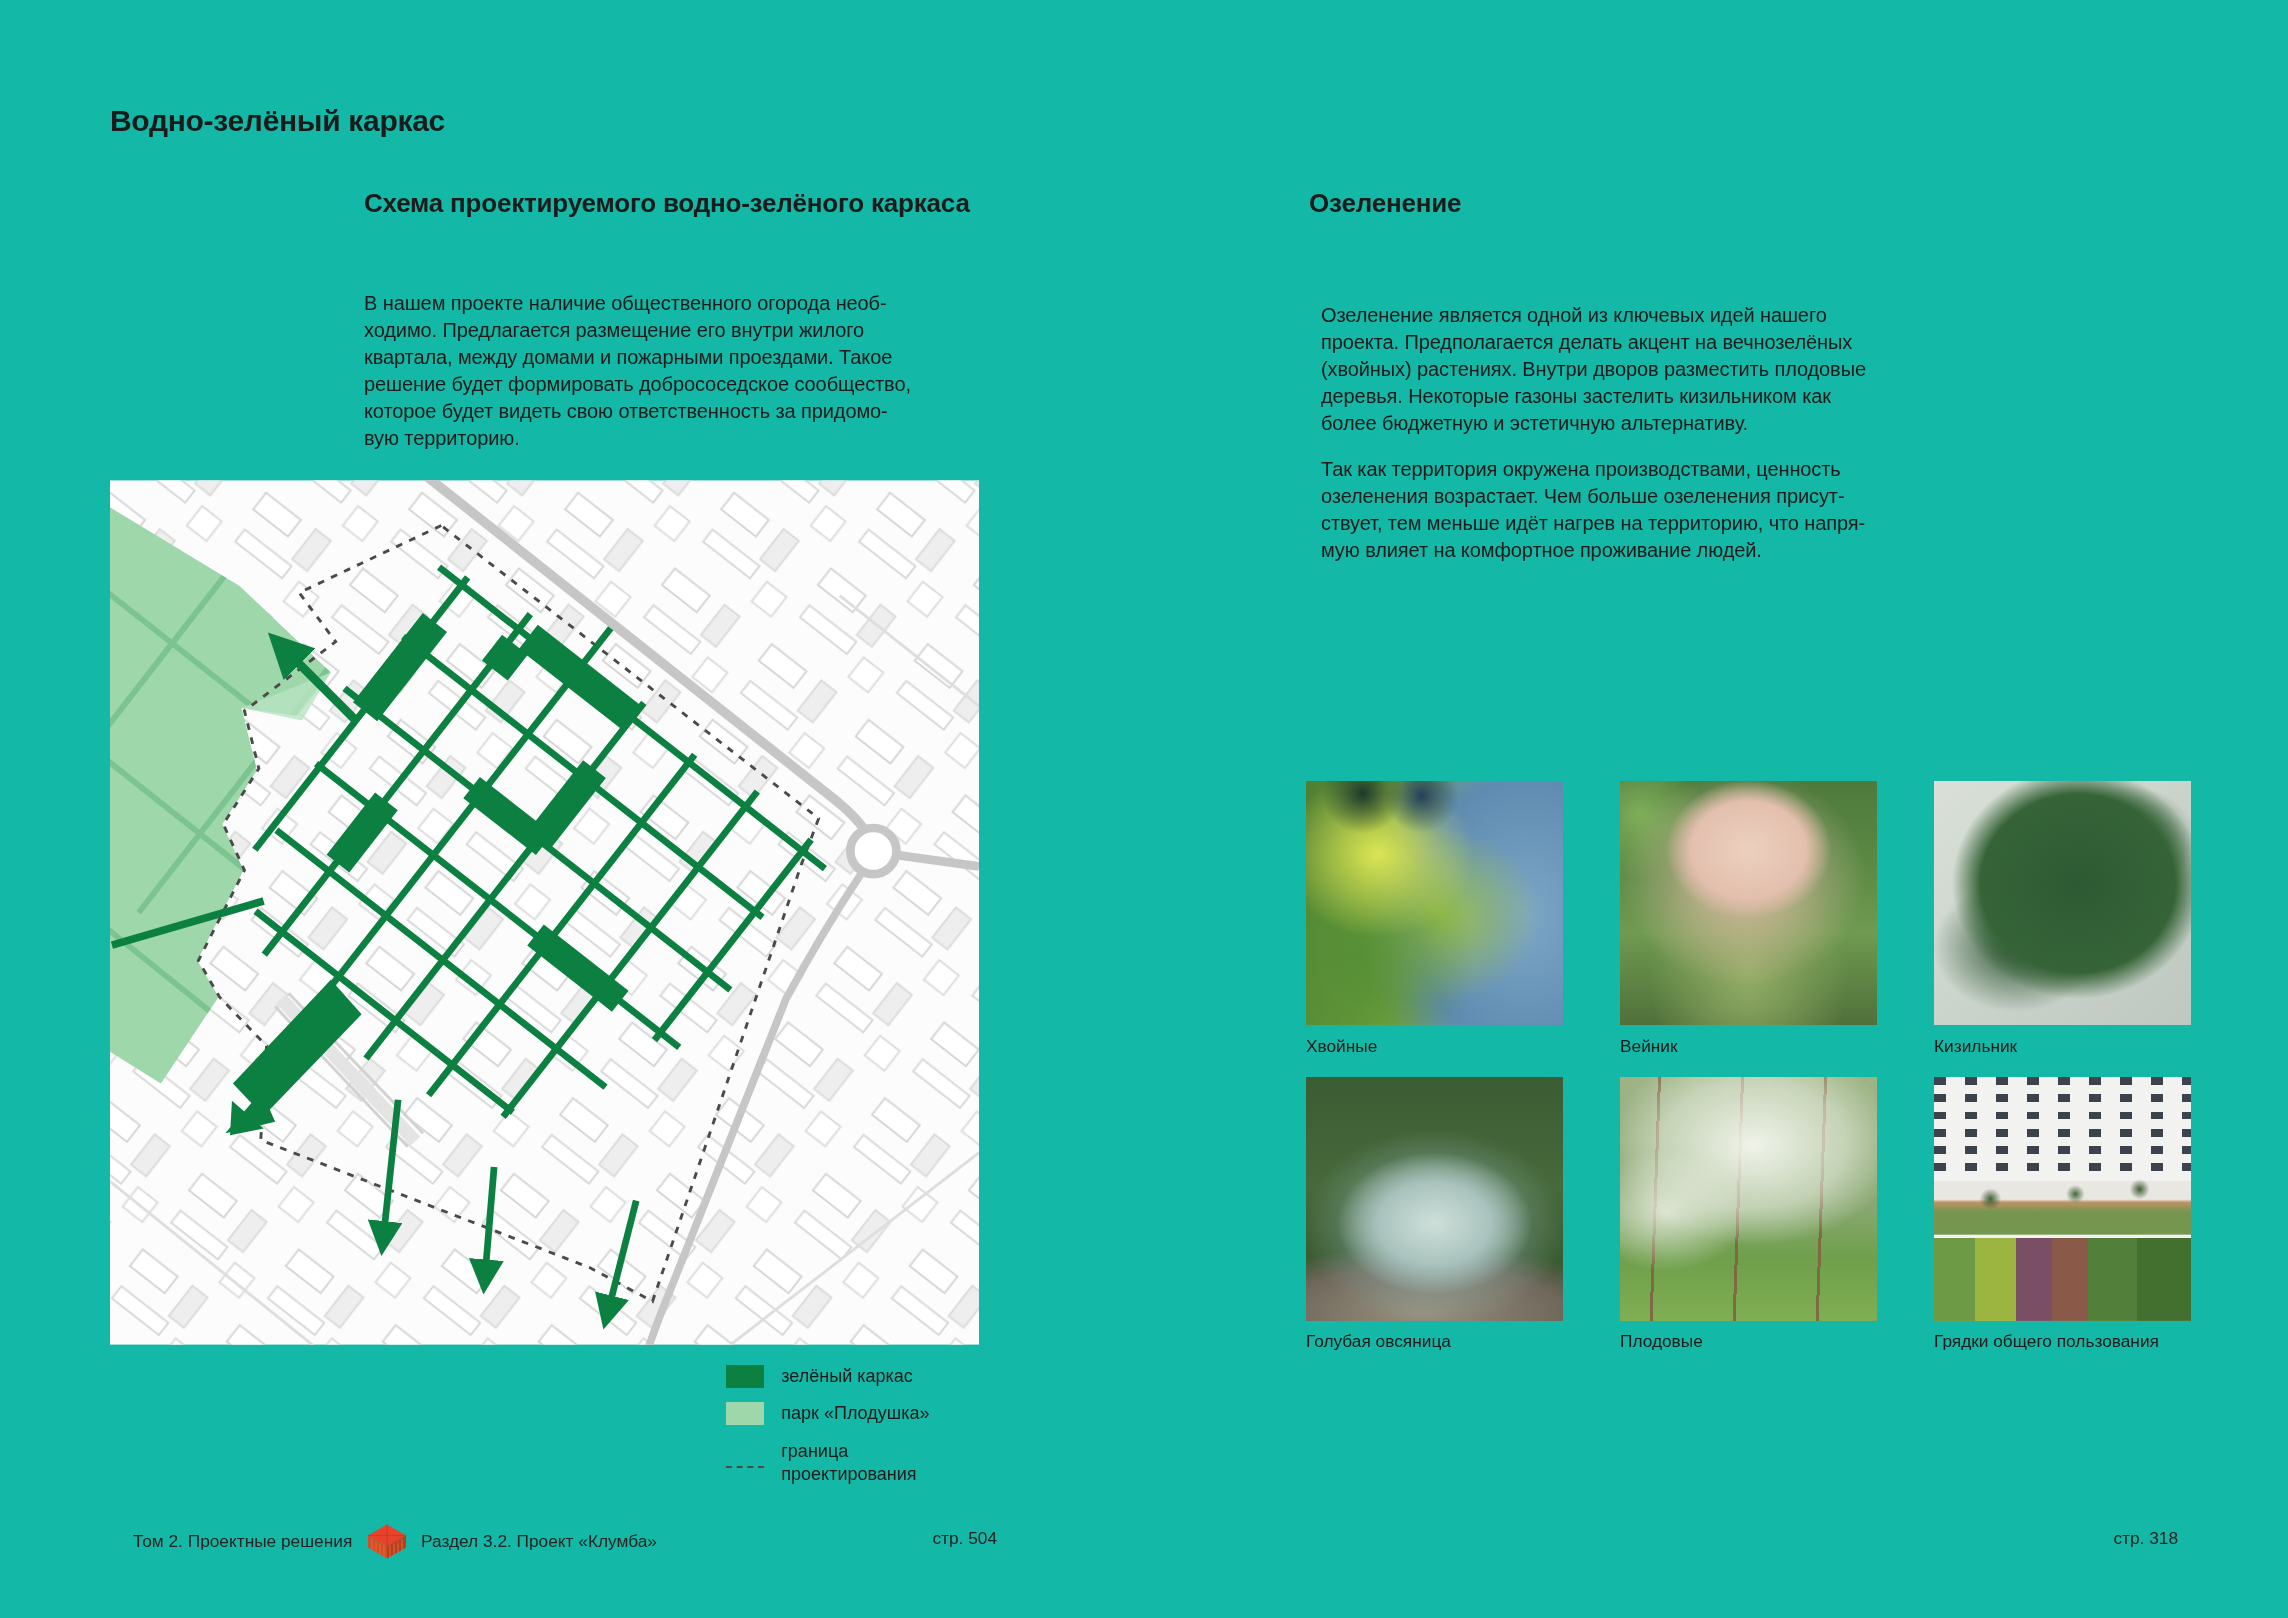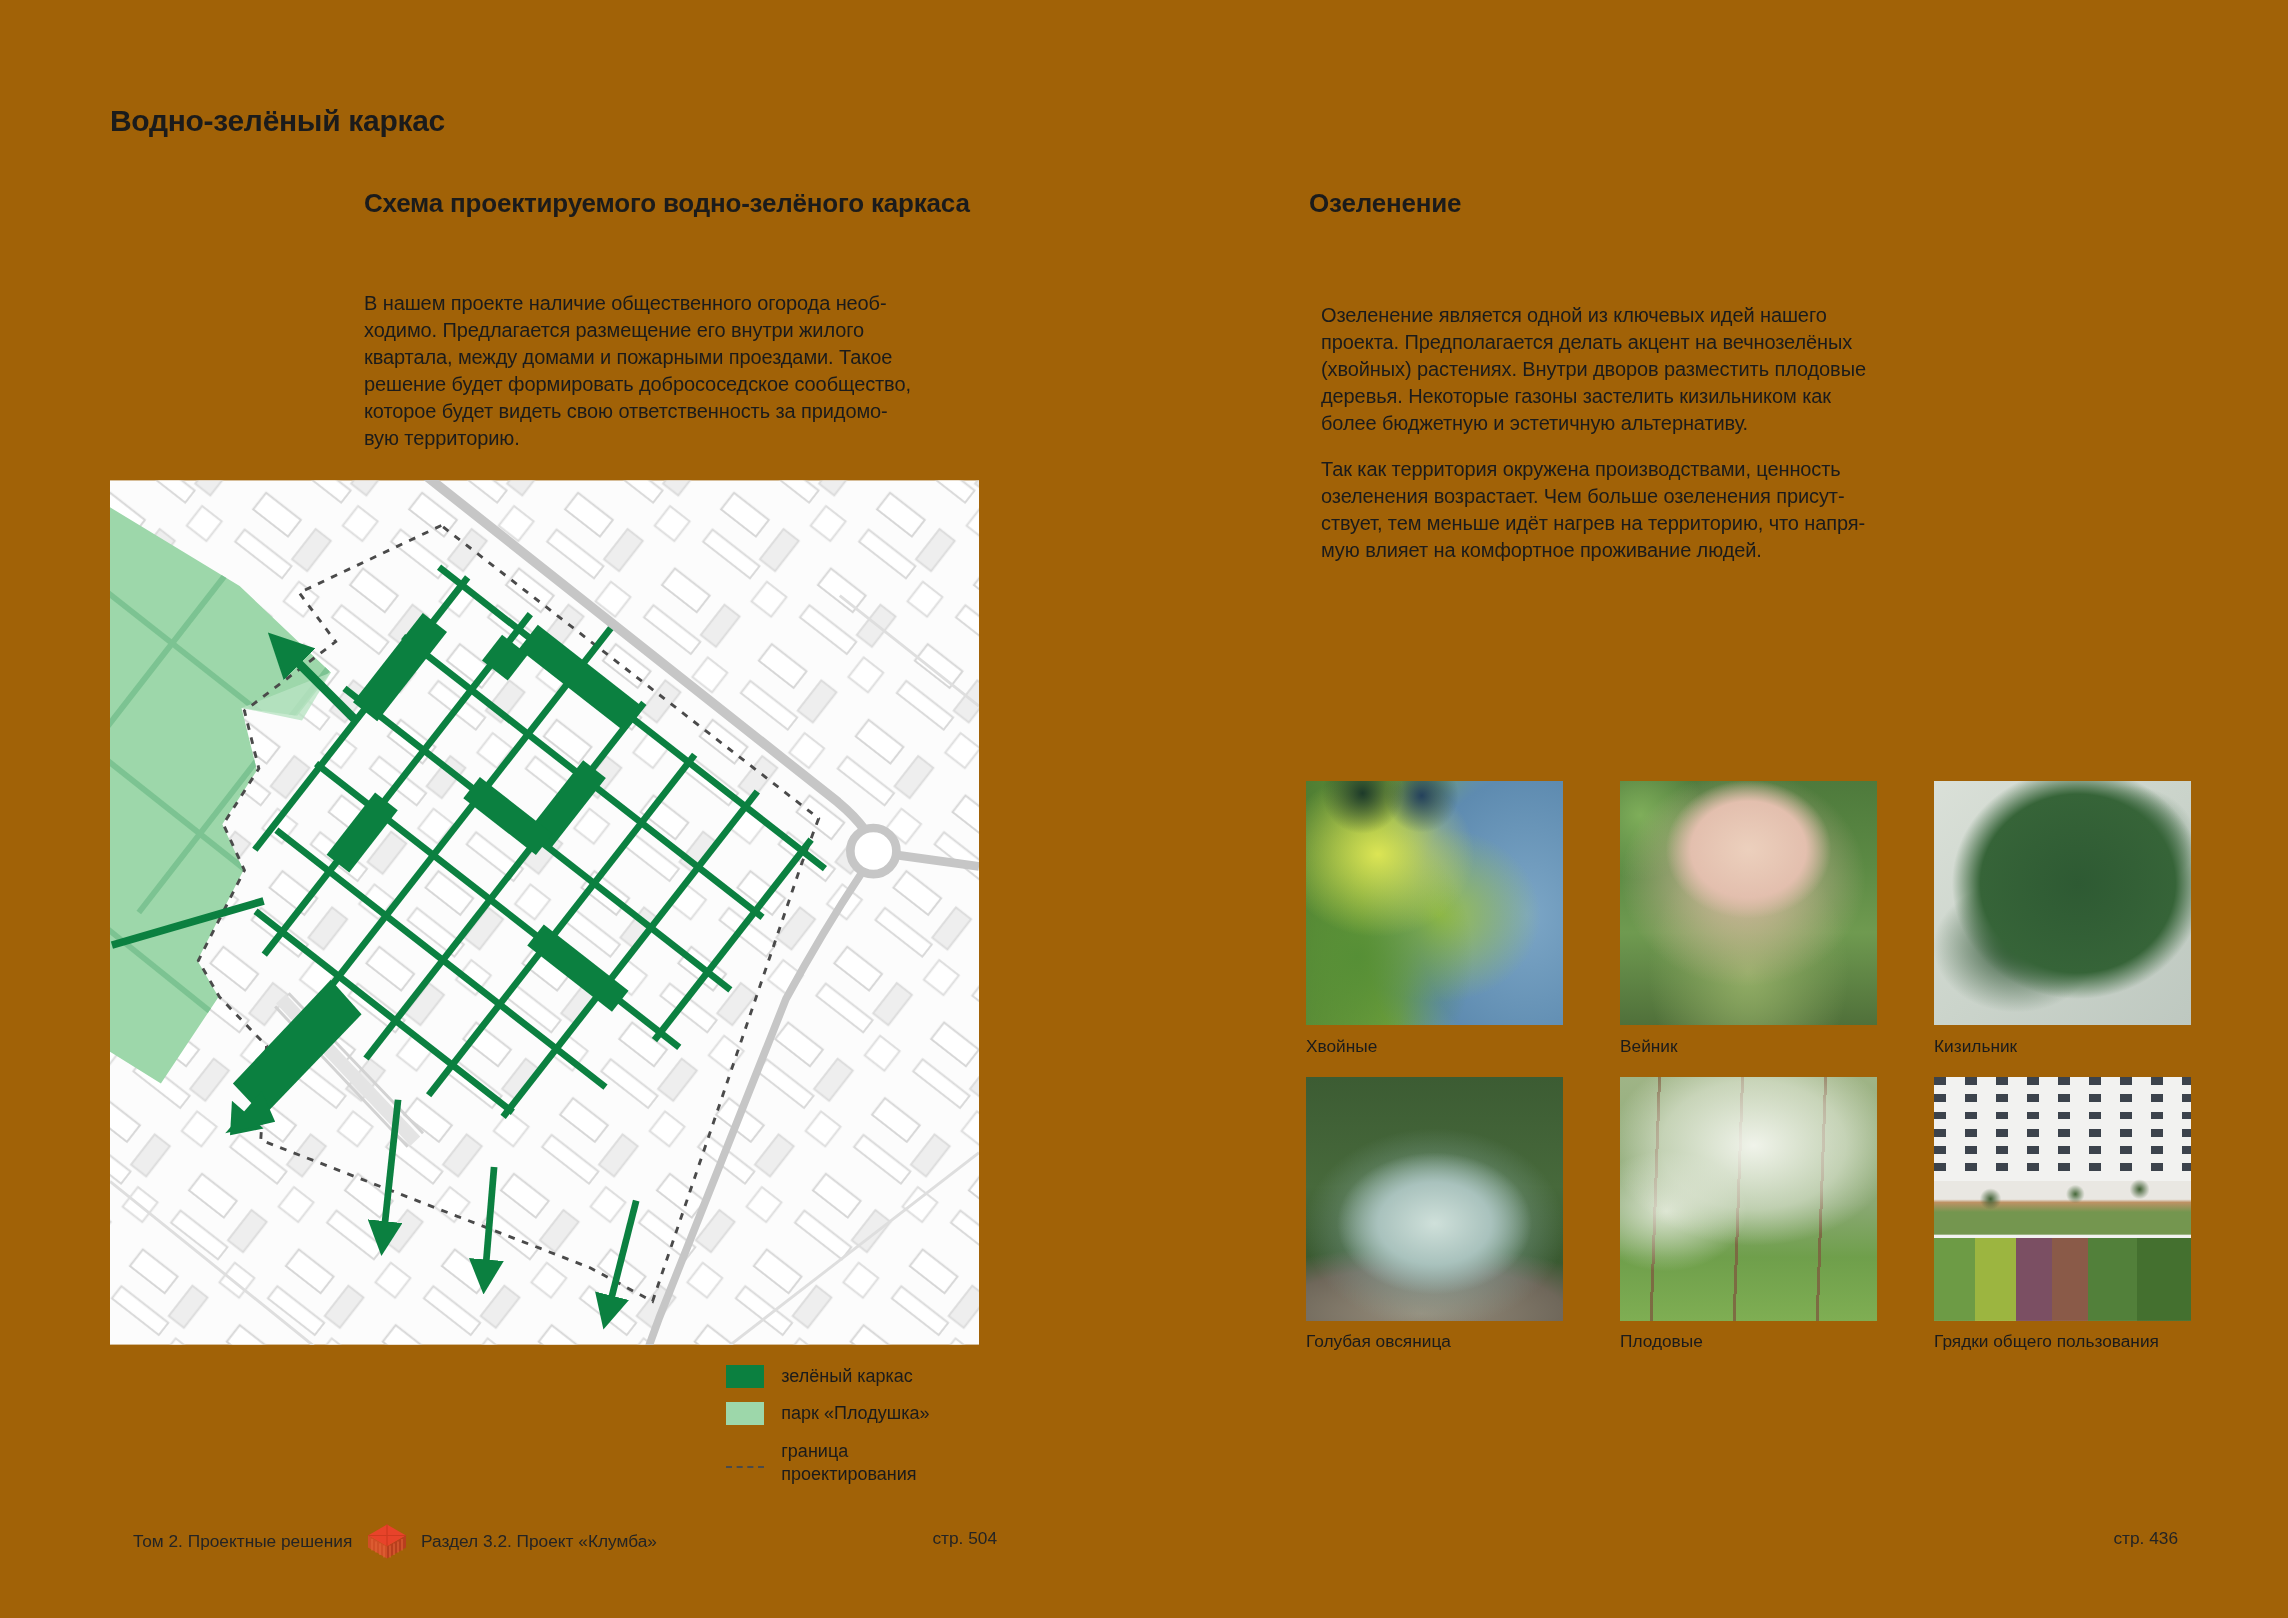--- a/index.html
+++ b/index.html
@@ -1,17 +1,17 @@
 <!DOCTYPE html>
 <html style="--green_dark: #0B8040; --green_light: #9DD7AA; --park_grid: #79C18F; --road_gray: #C6C6C6; --boundary_gray: #4A4A4A; --logo_red: #E8432A;"><head>
 <meta charset="utf-8">
 <style>
   html,body{margin:0;padding:0;background:#ffffff;}
   #canvas{
-    position:relative;width:2288px;height:1619px;background:#a16207;
+    position:relative;width:2288px;height:1619px;background:#14b8a6;
     font-family:"Liberation Sans","DejaVu Sans",sans-serif;color:#1b1b1b;overflow:hidden;
   }
   .doc-title{position:absolute;left:110px;top:104px;font-size:30px;font-weight:800;letter-spacing:-0.3px;}
   .col-heading{position:absolute;font-size:26px;font-weight:800;letter-spacing:-0.2px;}
   .col-heading.left{left:364px;top:188px;width:653px;}
   .col-heading.right{left:1309px;top:188px;width:634px;}
   .body-text{position:absolute;font-size:20px;line-height:27px;white-space:pre-line;letter-spacing:-0.1px;}
   .body-text.left{left:364px;top:290px;width:653px;}
   .rightcol{position:absolute;left:1309px;top:290px;width:653px;}
   .rightcol p{margin:12px;font-size:20px;line-height:27px;white-space:pre-line;letter-spacing:-0.1px;}
@@ -258,16 +258,16 @@
     <svg class="logo" viewBox="0 0 38 34" xmlns="http://www.w3.org/2000/svg">
       <polygon points="19,0 38,11 19,22 0,11" fill="#E8432A"></polygon>
       <path d="M0,11 L38,11 M19,0 L19,22" stroke="#cf3a20" stroke-width="1.2"></path>
       <polygon points="0,11 19,22 19,34 0,23" fill="#D14F27"></polygon>
       <polygon points="38,11 19,22 19,34 38,23" fill="#B83E1E"></polygon>
       <path d="M4,14.5 L4,26 M8,17 L8,28 M12,19 L12,30.5 M16,21 L16,33 M22,21 L22,33 M26,19 L26,30.5 M30,17 L30,28 M34,14.5 L34,26" stroke="#e86a3c" stroke-width="1.4" opacity="0.7"></path>
     </svg>
     <span>Раздел 3.2. Проект «Клумба»</span>
   </div>
   <div class="pagenum left">стр. 504</div>
-  <div class="pagenum right">стр. 436</div>
+  <div class="pagenum right">стр. 318</div>
 
 </div>
 
 
 </body></html>

